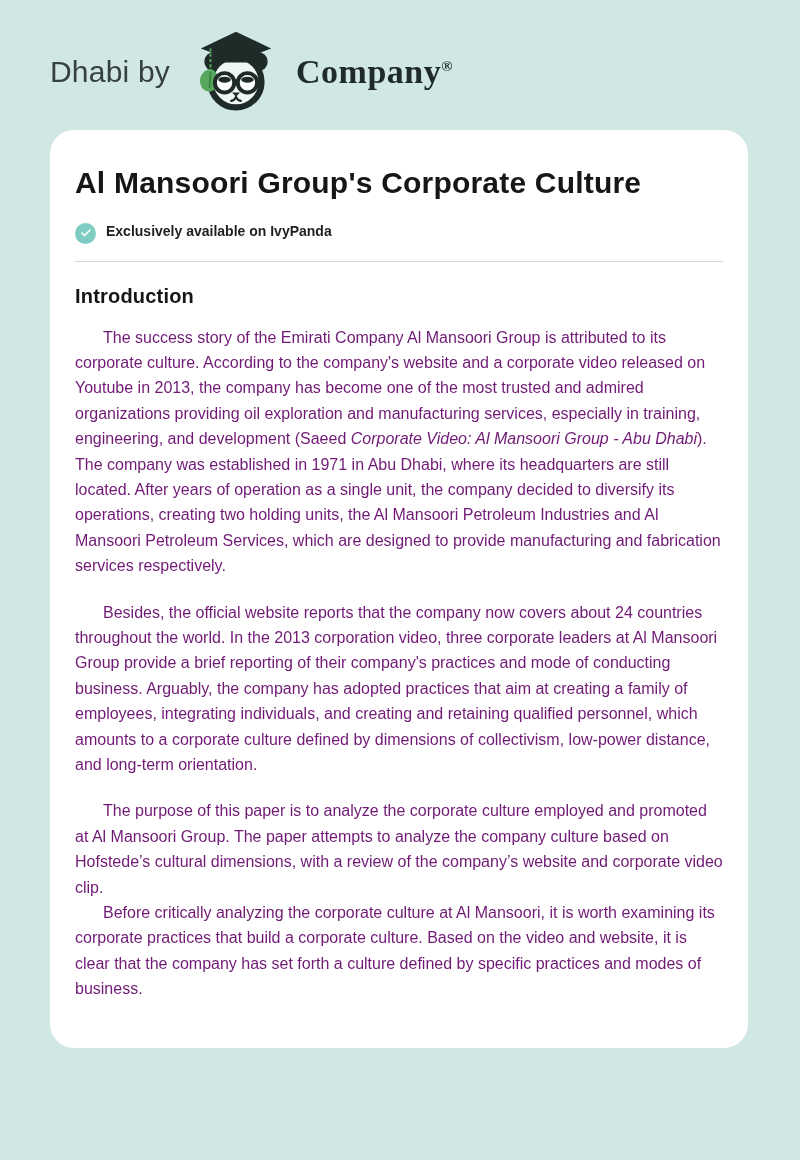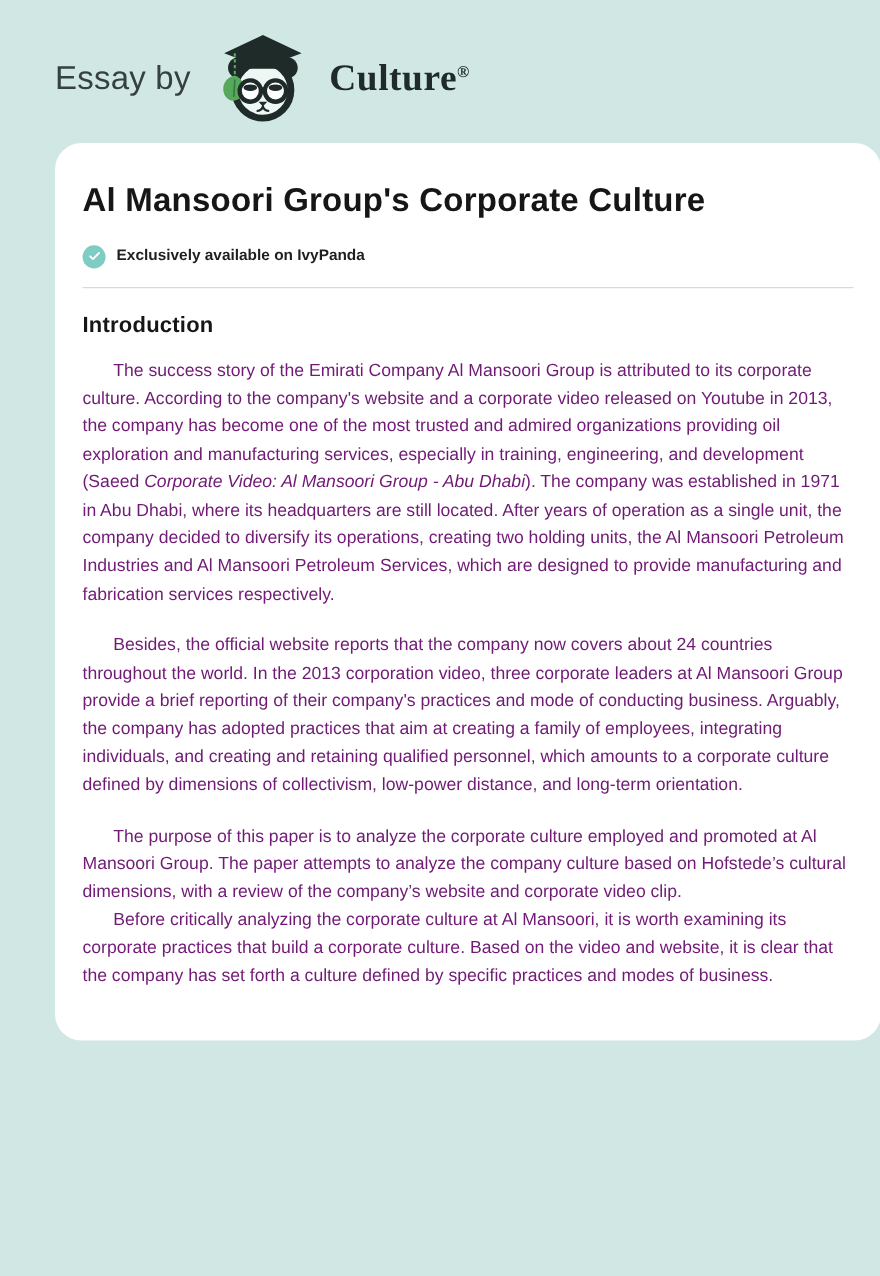--- a/index.html
+++ b/index.html
@@ -34,21 +34,21 @@
     color: #1e2b28;
     letter-spacing: 0.5px;
   }
   .brand sup { font-size: 15px; font-weight: 700; vertical-align: super; }
 
   
   .card {
     position: absolute;
     left: 50px;
     top: 130px;
-    width: 751px;
+    width: 698px;
     background: #ffffff;
     border-radius: 24px;
     padding: 36px 25px 46px 25px;
   }
   .article-title {
     margin: 0 0 22px 0;
     font-size: 30px;
     line-height: 1.15;
     font-weight: 700;
     color: #161616;
@@ -92,21 +92,21 @@
   }
   .card p:last-child { margin-bottom: 0; }
   .card p em { font-style: italic; }
 </style>
 </head>
 <body>
 
 <div class="page">
 
   <header class="site-header">
-    <span class="essay-by">Essay by</span>
+    <span class="essay-by">Dhabi by</span>
 
     <span class="logo-icon">
       <svg viewBox="0 0 100 96" xmlns="http://www.w3.org/2000/svg">
 
         <circle cx="25" cy="36" r="11" fill="#1e2b28"></circle>
         <circle cx="75" cy="36" r="11" fill="#1e2b28"></circle>
 
         <circle cx="50" cy="59" r="29" fill="#eef7f4" stroke="#1e2b28" stroke-width="7"></circle>
 
         <rect x="31" y="22" width="38" height="15" rx="6" fill="#1e2b28"></rect>
@@ -122,21 +122,21 @@
         <line x1="47" y1="58" x2="53" y2="58" stroke="#1e2b28" stroke-width="4"></line>
 
         <ellipse cx="37" cy="56.5" rx="7" ry="3.4" fill="#1e2b28"></ellipse>
         <ellipse cx="63" cy="56.5" rx="7" ry="3.4" fill="#1e2b28"></ellipse>
 
         <path d="M45.5 71 H54.5 L50 76 Z" fill="#1e2b28"></path>
         <path d="M50 76 Q48.5 80 44.5 80.5 M50 76 Q51.5 80 55.5 80.5" stroke="#1e2b28" stroke-width="2.4" fill="none" stroke-linecap="round"></path>
       </svg>
     </span>
 
-    <span class="brand"><span>Culture</span><sup>®</sup></span>
+    <span class="brand"><span>Company</span><sup>®</sup></span>
   </header>
 
   <main class="card">
 
     <h1 class="article-title">Al Mansoori Group's Corporate Culture</h1>
 
     <div class="badge">
       <span class="badge-circle">
         <svg viewBox="0 0 24 24" fill="none" xmlns="http://www.w3.org/2000/svg">
           <path d="M20 6 L9 17 L4 12" stroke="#ffffff" stroke-width="3.4" stroke-linecap="round" stroke-linejoin="round"></path>

